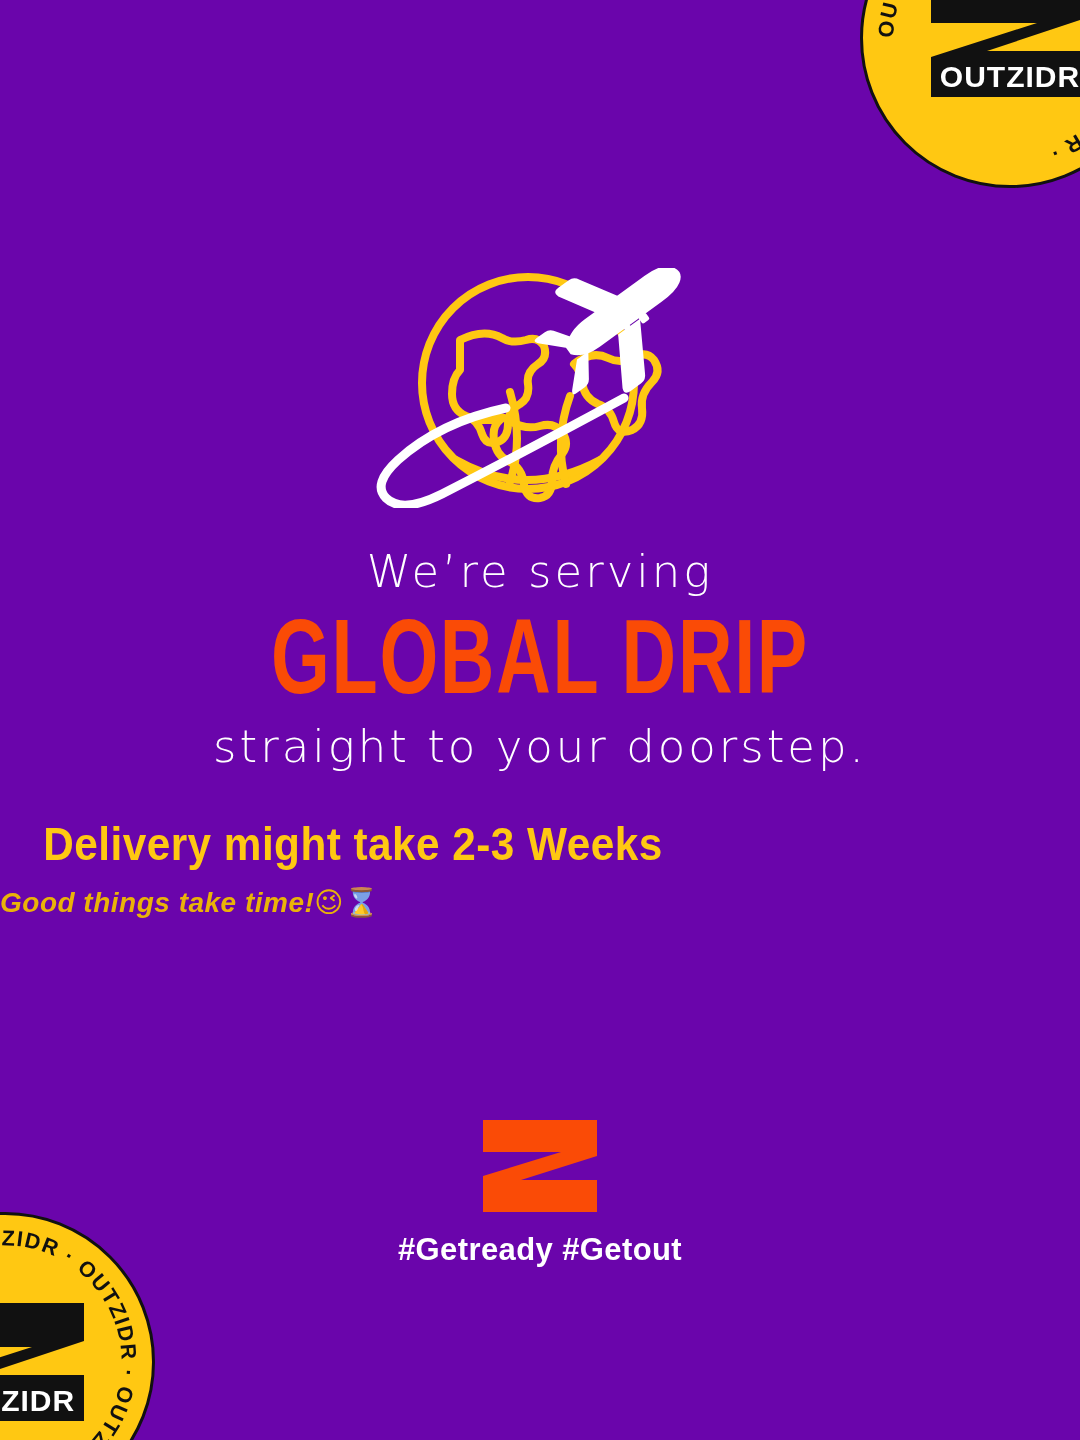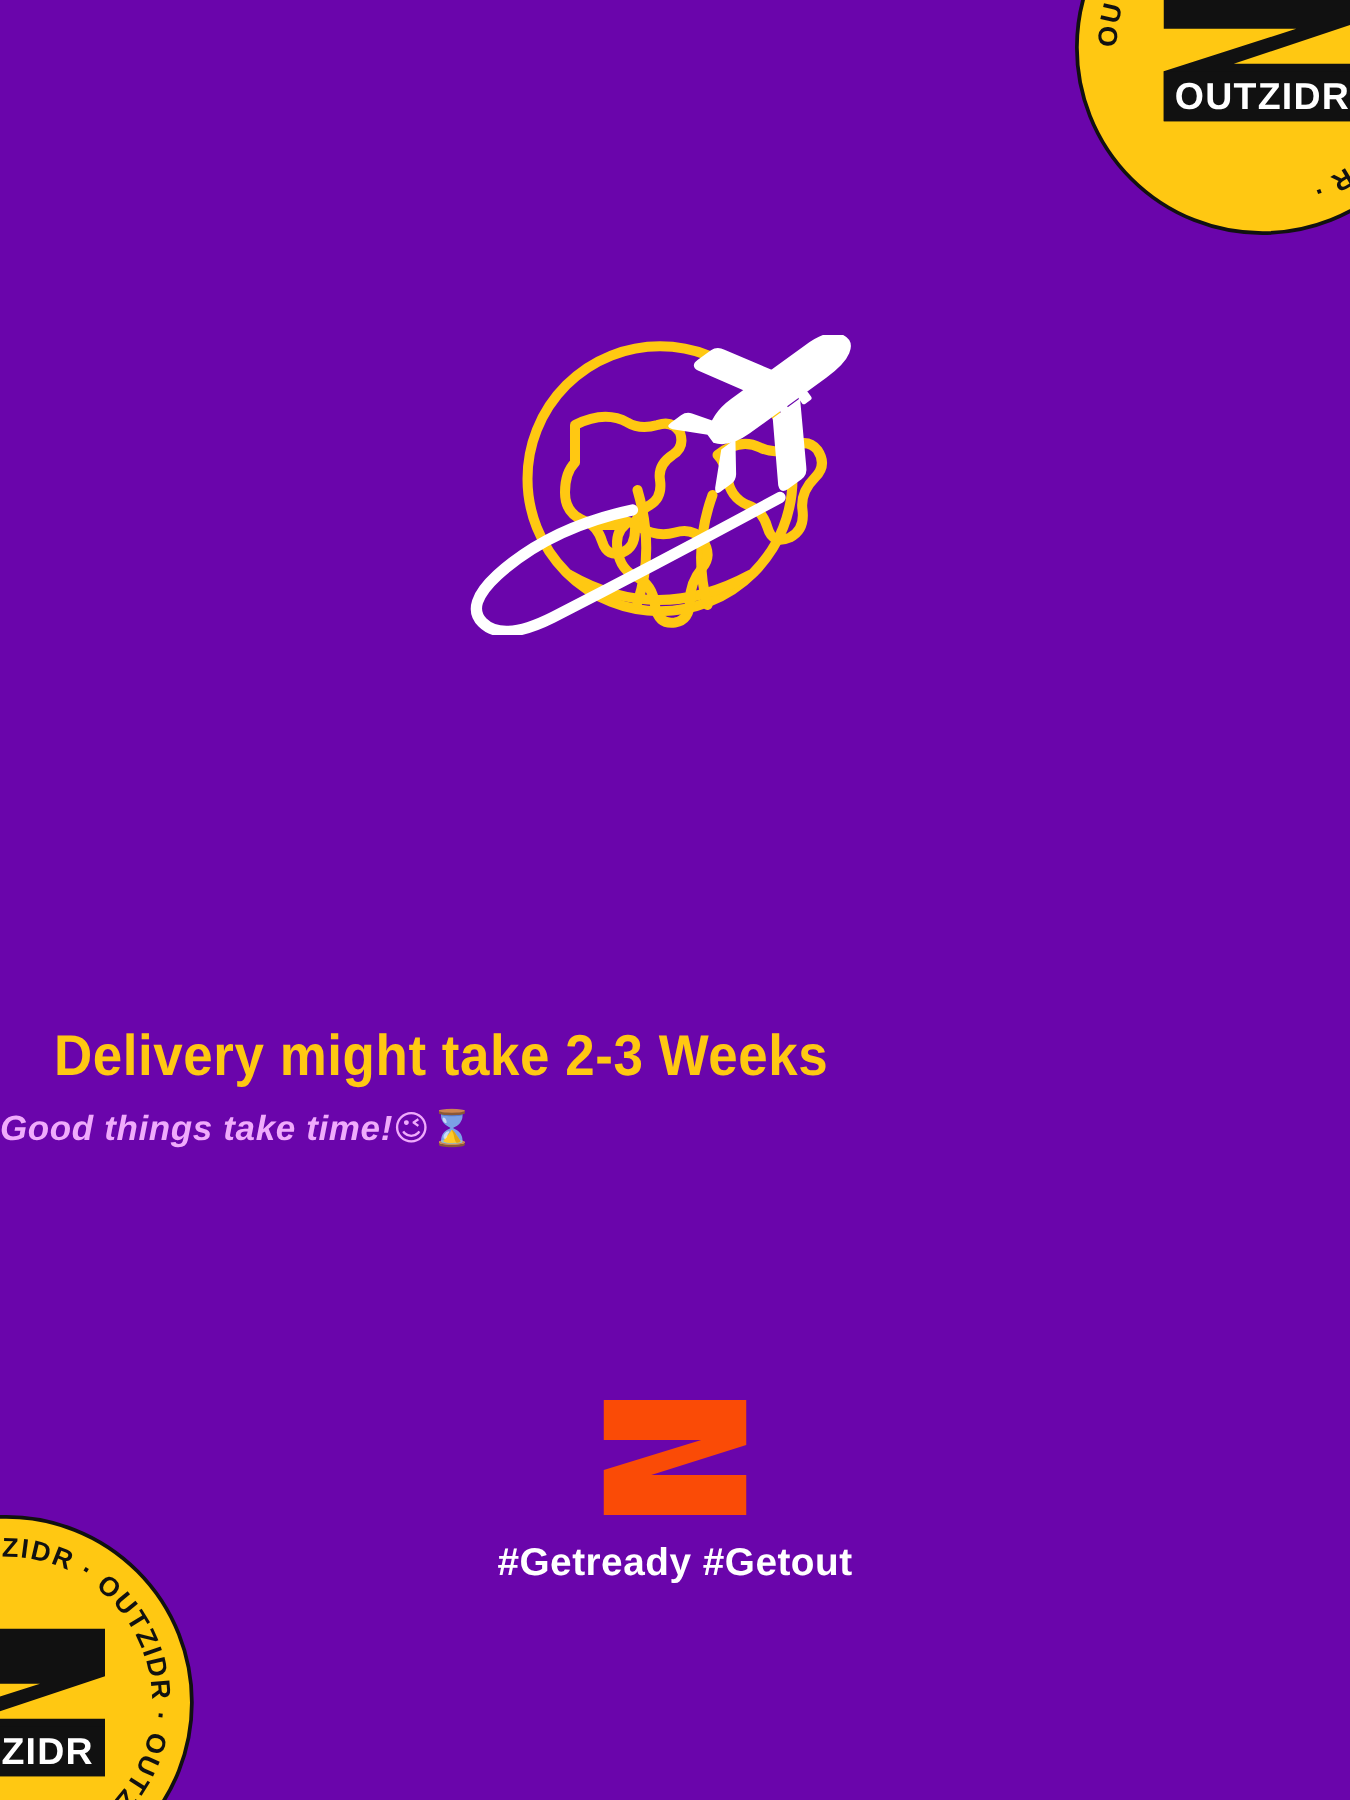--- a/index.html
+++ b/index.html
@@ -127,21 +127,21 @@
     letter-spacing: 0.5px;
     line-height: 1.08;
     margin: 0;
     font-family: "Liberation Sans Narrow", "Liberation Sans", sans-serif;
     transform: scaleX(0.92);
   }
   .line-goodthings {
     font-size: 28px;
     font-weight: bold;
     font-style: italic;
-    color: #f0abfc;
+    color: #eab308;
     letter-spacing: 0.5px;
     margin: 16px 0 0 0;
     font-family: "Liberation Sans Narrow", "Liberation Sans", sans-serif;
   }
   .emoji {
     font-style: normal;
     font-family: "DejaVu Sans", sans-serif;
   }
 
   
@@ -211,20 +211,25 @@
         <path d="M-12 8 l-22 22 q-4 5 2 5 l10 0 q5 0 8 -4 l16 -23z"></path>
 
         <rect x="62" y="-18" width="9" height="8" rx="2"></rect>
         <rect x="62" y="10" width="9" height="8" rx="2"></rect>
         <rect x="44" y="-16" width="7" height="7" rx="2"></rect>
         <rect x="44" y="9" width="7" height="7" rx="2"></rect>
       </g>
     </svg>
   </div>
 
+  <div class="copy">
+    <p class="line-serving">We’re serving</p>
+    <p class="line-headline">GLOBAL DRIP</p>
+    <p class="line-doorstep">straight to your doorstep.</p>
+  </div>
 
   <div class="delivery-block">
     <p class="line-delivery">Delivery might take 2-3 Weeks</p>
     <p class="line-goodthings">
       <span>Good things take time!</span><span class="emoji">😉⌛</span>
     </p>
   </div>
 
   <div class="footer">
     <div class="brand-z">

